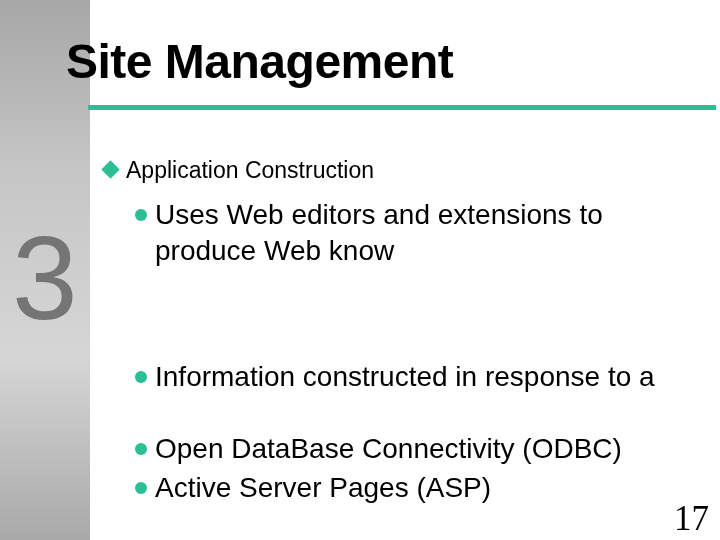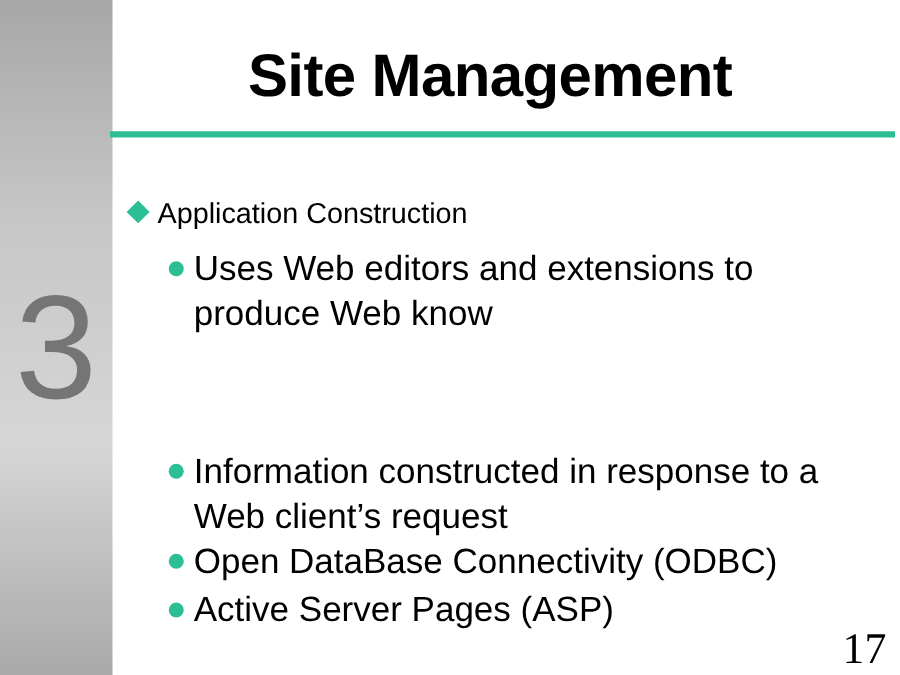--- a/index.html
+++ b/index.html
@@ -16,21 +16,20 @@
     background:linear-gradient(to bottom,
       #a7a7a7 0%, #c6c6c6 32%, #d6d6d6 66%, #a9a9a9 100%);
   }
   .num3{
     position:absolute;left:12px;top:219px;
     font-size:118px;line-height:118px;
     color:#757575;
   }
   .title{
     position:absolute;left:66px;top:36px;width:652px;
-    text-align:center;
     font-size:48px;font-weight:bold;line-height:52px;
     letter-spacing:-0.5px;
     white-space:nowrap;
   }
   .rule{
     position:absolute;left:88px;top:105px;width:628px;height:5px;
     background:#2cbe94;
   }
   .item{position:absolute;display:flex;align-items:flex-start;}
   .item.l1{left:104px;}
@@ -75,21 +74,20 @@
       <div>produce Web know</div>
     </div>
   </div>
 
 
 
   <div class="item l2 b4">
     <span class="marker"></span>
     <div class="text">
       <div>Information constructed in response to a</div>
-      <div>Web client’s request</div>
     </div>
   </div>
 
   <div class="item l2 b5">
     <span class="marker"></span>
     <div class="text">
       <div>Open DataBase Connectivity (ODBC)</div>
     </div>
   </div>
 

